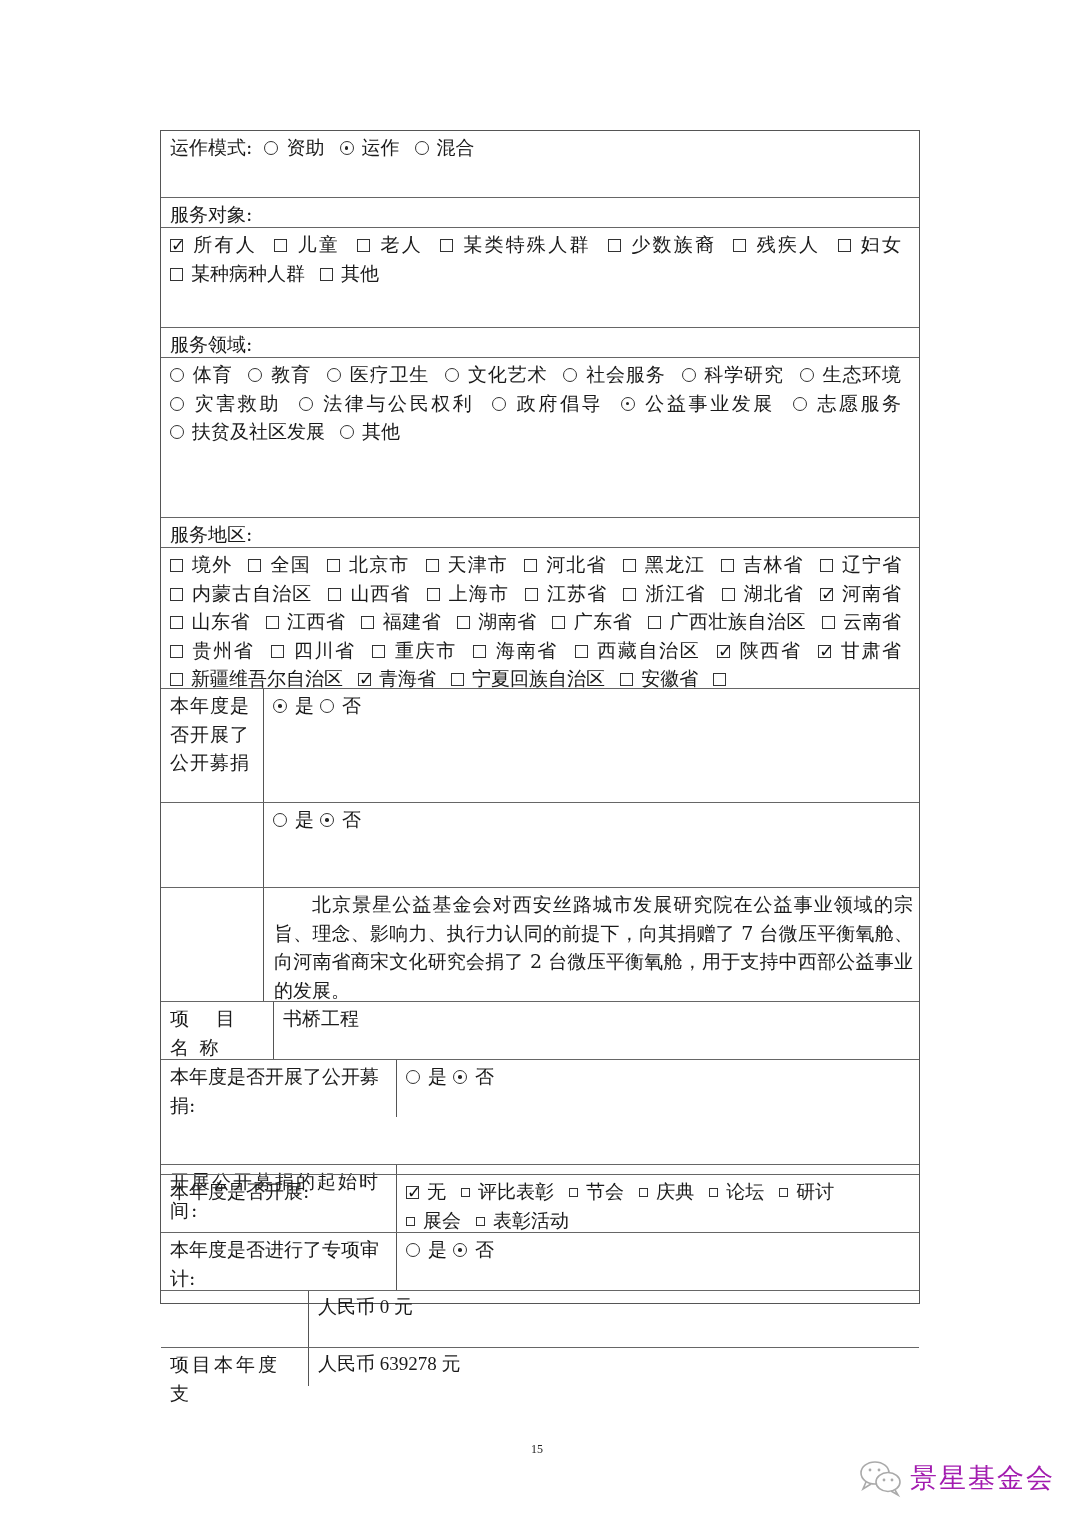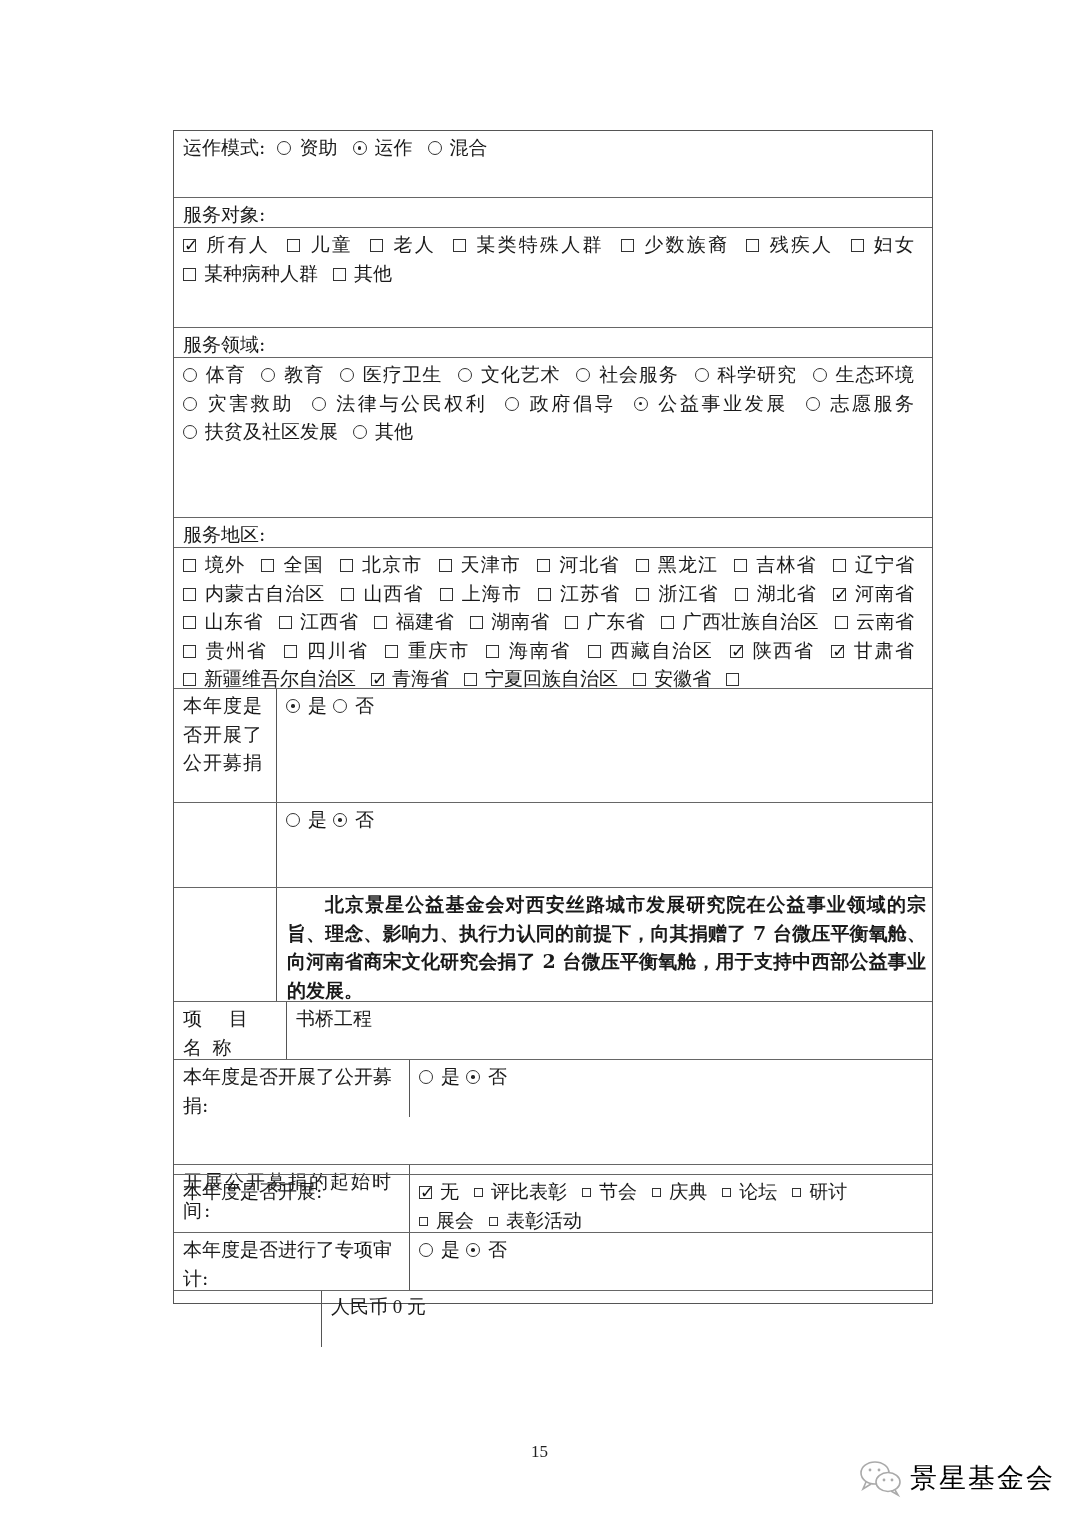--- a/index.html
+++ b/index.html
@@ -1,46 +1,46 @@
 <!DOCTYPE html>
 <html><head>
 <meta charset="utf-8">
 <style>
   html, body { margin:0; padding:0; background:#ffffff; }
   body { width:1080px; height:1526px; position:relative; overflow:hidden;
          font-family: "DejaVu Serif", "Liberation Serif", serif; color:#1a1a1a; }
   .page { position:absolute; left:0; top:0; width:1080px; height:1526px; }
-  .tbl { position:absolute; left:173px; top:130px; width:760px; height:1174px;
+  .tbl { position:absolute; left:160px; top:130px; width:760px; height:1174px;
          border:1.5px solid #555; box-sizing:border-box; }
   .row { position:absolute; left:0; width:100%; box-sizing:border-box; border-top:1.5px solid #666; }
   .row.first { border-top:none; }
   .cell { position:absolute; top:0; bottom:0; box-sizing:border-box; padding:2px 9px 0 9px;
           font-size:19px; line-height:28.5px; }
   .cell.lab { left:0; }
   .cell.val { border-left:1.5px solid #555; }
   .full { left:0; right:0; }
   .opt { white-space:nowrap; }
   .sq { display:inline-block; width:13px; height:13px; border:1.3px solid #333; box-sizing:border-box;
         vertical-align:-1px; margin-right:8px; position:relative; }
   .sq.small { width:9px; height:9px; border-width:1px; vertical-align:1px; }
   .sq.on::after { content:"✓"; position:absolute; left:0px; top:-9px; font-size:17px; font-weight:bold;
                   font-family:"DejaVu Sans", sans-serif; color:#111; }
   .rd { display:inline-block; width:14px; height:14px; border:1.3px solid #333; border-radius:50%;
         box-sizing:border-box; vertical-align:-1px; margin-right:8px; position:relative; }
   .rd.on::after { content:""; position:absolute; left:4px; top:4px; width:3.5px; height:3.5px;
                   background:#222; border-radius:50%; }
   .flow span.opt { margin-right:9px; }
   .justify { text-align:justify; text-align-last:left; }
-  .intro { text-indent:2em; text-align:justify;font-weight:bold; }
+  .intro { text-indent:2em; text-align:justify; }
   .spaced { letter-spacing:0.55em; }
-  .pagenum { position:absolute; left:531px; top:1442px; font-size:17px;
+  .pagenum { position:absolute; left:531px; top:1442px; font-size:12px;
              font-family:"Liberation Serif", serif; color:#222;text-align:center; }
   .wm { position:absolute; left:858px; top:1458px; height:40px; display:flex; align-items:center; color:#9a9a9a; }
   .wm .txt { font-size:27px; letter-spacing:2px; font-family:"DejaVu Sans", sans-serif; margin-left:6px;
-             color:#000000; }
+             color:#a21caf; }
 </style>
 </head>
 <body>
 
 <div class="page">
   <div class="tbl">
 
     <div class="row first" style="top:0;height:66px;">
       <div class="cell full">
         <span>运作模式:</span>
@@ -104,20 +104,24 @@
 
     <div class="row" style="top:1101px;height:58px;">
       <div class="cell lab" style="width:235px;">本年度是否进行了专项审计:</div>
       <div class="cell val" style="left:235px;right:0;" id="audit"><span class="opt"><span class="rd"></span><span>是</span></span>  <span class="opt"><span class="rd on"></span><span>否</span></span></div>
     </div>
 
     <div class="row" style="top:1159px;height:57px;">
       <div class="cell val" style="left:147px;right:0;font-family:'Liberation Serif',serif;">人民币 0 元</div>
     </div>
 
+    <div class="row" style="top:1216px;height:39px;">
+      <div class="cell lab" style="width:147px;letter-spacing:3px;">项目本年度支</div>
+      <div class="cell val" style="left:147px;right:0;font-family:'Liberation Serif',serif;">人民币 639278 元</div>
+    </div>
   </div>
 
   <div class="pagenum">15</div>
 
   <div class="wm">
     <svg width="46" height="40" viewBox="0 0 46 40">
       <ellipse cx="17" cy="15" rx="14" ry="11" fill="none" stroke="#aaa" stroke-width="1.6"></ellipse>
       <path d="M8 24 L5 31 L13 26" fill="none" stroke="#aaa" stroke-width="1.6"></path>
       <ellipse cx="30" cy="24" rx="12" ry="9.5" fill="#fff" stroke="#aaa" stroke-width="1.6"></ellipse>
       <path d="M37 32 L40 37 L33 33" fill="none" stroke="#aaa" stroke-width="1.6"></path>

